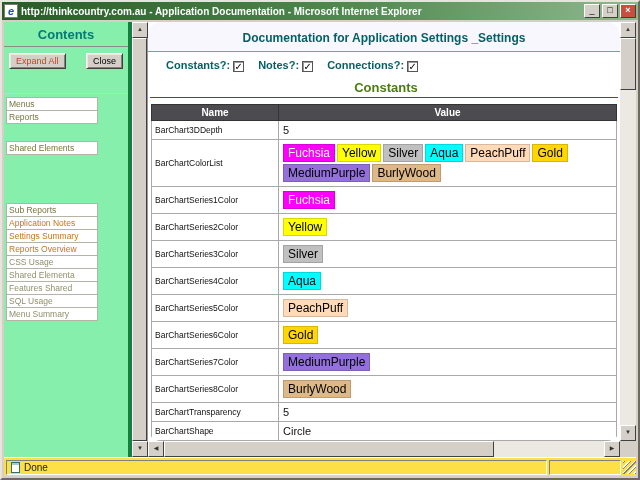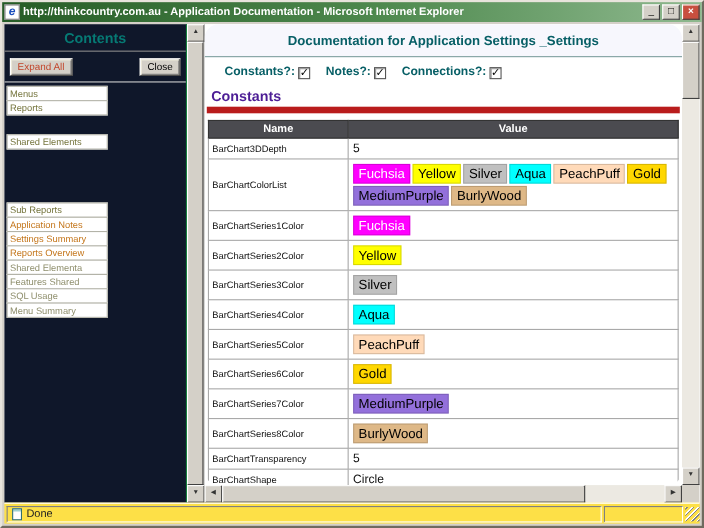--- a/index.html
+++ b/index.html
@@ -20,24 +20,24 @@
   .winbtn { width:16px; height:14px; font-size:9px; line-height:11px; text-align:center;
             background:#d4d0c8; border:1px solid; border-color:#fff #404040 #404040 #fff;
             color:#000; cursor:default; }
   .winbtn.close { background:#c84f3f; color:#fff; font-weight:bold; }
 
   
   .content { position:absolute; top:20px; left:2px; right:2px; bottom:21px;
              display:flex; background:#fff; }
 
   
-  .sidebar { width:166px; background:#0f172a; border-right:1px solid #15803d; overflow:hidden; }
+  .sidebar { width:128px; background:#86efac; border-right:4px solid #15803d; overflow:hidden; }
   .contents-header { color:#067a74; font-weight:bold; font-size:13px; text-align:center;
                      padding:5px 0 4px; border-bottom:1px solid #8a8a8a; }
-  .btnrow { display:flex; justify-content:space-between; padding:6px 5px 5px;
+  .btnrow { display:flex; justify-content:space-between; padding:6px 5px 24px;
             border-bottom:1px solid #cfcfcf; }
   .btn3d { background:#d4d0c8; border:1px solid; border-color:#fff #404040 #404040 #fff;
            box-shadow:inset 1px 1px 0 #ece9d8, inset -1px -1px 0 #808080;
            font-size:9px; padding:2px 6px; font-family:"Liberation Sans",sans-serif; }
   .expand-btn { color:#c2452a; }
   .navlist { padding:4px 0 0 2px; }
   .nav-item { width:92px; border:1px solid #b3b3a8; margin-top:-1px;
               font-size:8.5px; line-height:10px; padding:1px 2px; background:#fff;
               white-space:nowrap; overflow:hidden; cursor:pointer; }
 
@@ -59,22 +59,22 @@
   .doc-header span { color:#075f66; font-weight:bold; font-size:12px; }
 
   .filter-row { padding:7px 0 6px 18px; font-size:11px; }
   .filter { margin-right:14px; white-space:nowrap; }
   .filter-label { color:#075f66; font-weight:bold; }
   .checkbox { display:inline-block; width:11px; height:11px; background:#fff;
               border:1px solid #555; box-shadow:inset 1px 1px 0 #9a9a9a;
               font-size:10px; line-height:10px; text-align:center; vertical-align:-1px;
               margin-left:3px; color:#000; }
 
-  .section-title { color:#4c1d95; font-weight:bold; font-size:13px; padding:2px 0 2px 4px;
-                   border-bottom:6px solid #b91c1c; margin:0 2px 0 2px; }
+  .section-title { color:#4d7c0f; font-weight:bold; font-size:13px; padding:2px 0 2px 4px;
+                   border-bottom:1px solid #b91c1c; margin:0 2px 0 2px;text-align:center; }
 
   table.constants { border-collapse:collapse; width:calc(100% - 6px); margin:6px 2px 0 3px; }
   table.constants th { background:#4b4b50; color:#fff; font-size:10px; font-weight:bold;
                        border:1px solid #333; padding:2px 2px; }
   th.col-name { width:127px; }
   table.constants td { border:1px solid #a9a9a9; vertical-align:middle; }
   td.name-cell { font-size:8.5px; color:#111; padding:4px 3px; white-space:nowrap;
                  overflow:hidden; }
   td.value-cell { font-size:11px; padding:3px 4px; color:#111; }
   .chip { display:inline-block; font-size:12px; padding:1px 4px; margin:1px 2px 1px 0;
@@ -134,20 +134,21 @@
         <button class="btn3d">Close</button>
       </div>
       <div class="navlist">
           <div class="nav-item" style="color: rgb(117, 117, 61);">Menus</div>
           <div class="nav-item" style="color: rgb(117, 117, 61);">Reports</div>
           <div class="nav-item" style="color: rgb(117, 117, 61); margin-top: 17px;">Shared Elements</div>
           <div class="nav-item" style="color: rgb(117, 117, 61); margin-top: 48px;">Sub Reports</div>
           <div class="nav-item" style="color: rgb(196, 118, 27);">Application Notes</div>
           <div class="nav-item" style="color: rgb(196, 118, 27);">Settings Summary</div>
           <div class="nav-item" style="color: rgb(196, 118, 27);">Reports Overview</div>
+          <div class="nav-item" style="color: rgb(143, 143, 109);">CSS Usage</div>
           <div class="nav-item" style="color: rgb(143, 143, 109);">Shared Elementa</div>
           <div class="nav-item" style="color: rgb(143, 143, 109);">Features Shared</div>
           <div class="nav-item" style="color: rgb(143, 143, 109);">SQL Usage</div>
           <div class="nav-item" style="color: rgb(143, 143, 109);">Menu Summary</div>
         </div>
     </div>
 
     <div class="sb-scroll">
       <div class="sc-arrow">▲</div>
       <div class="sb-thumb"></div>

